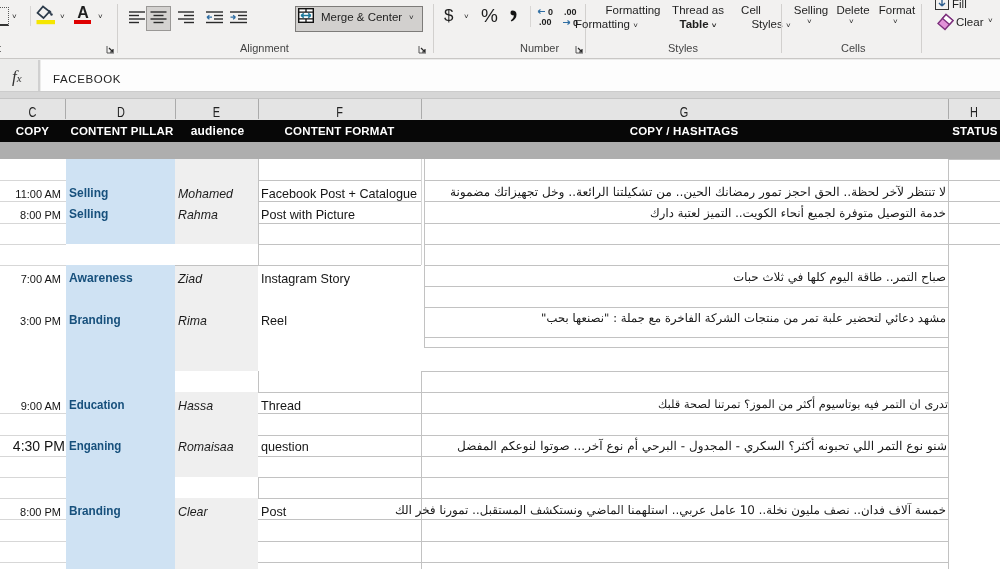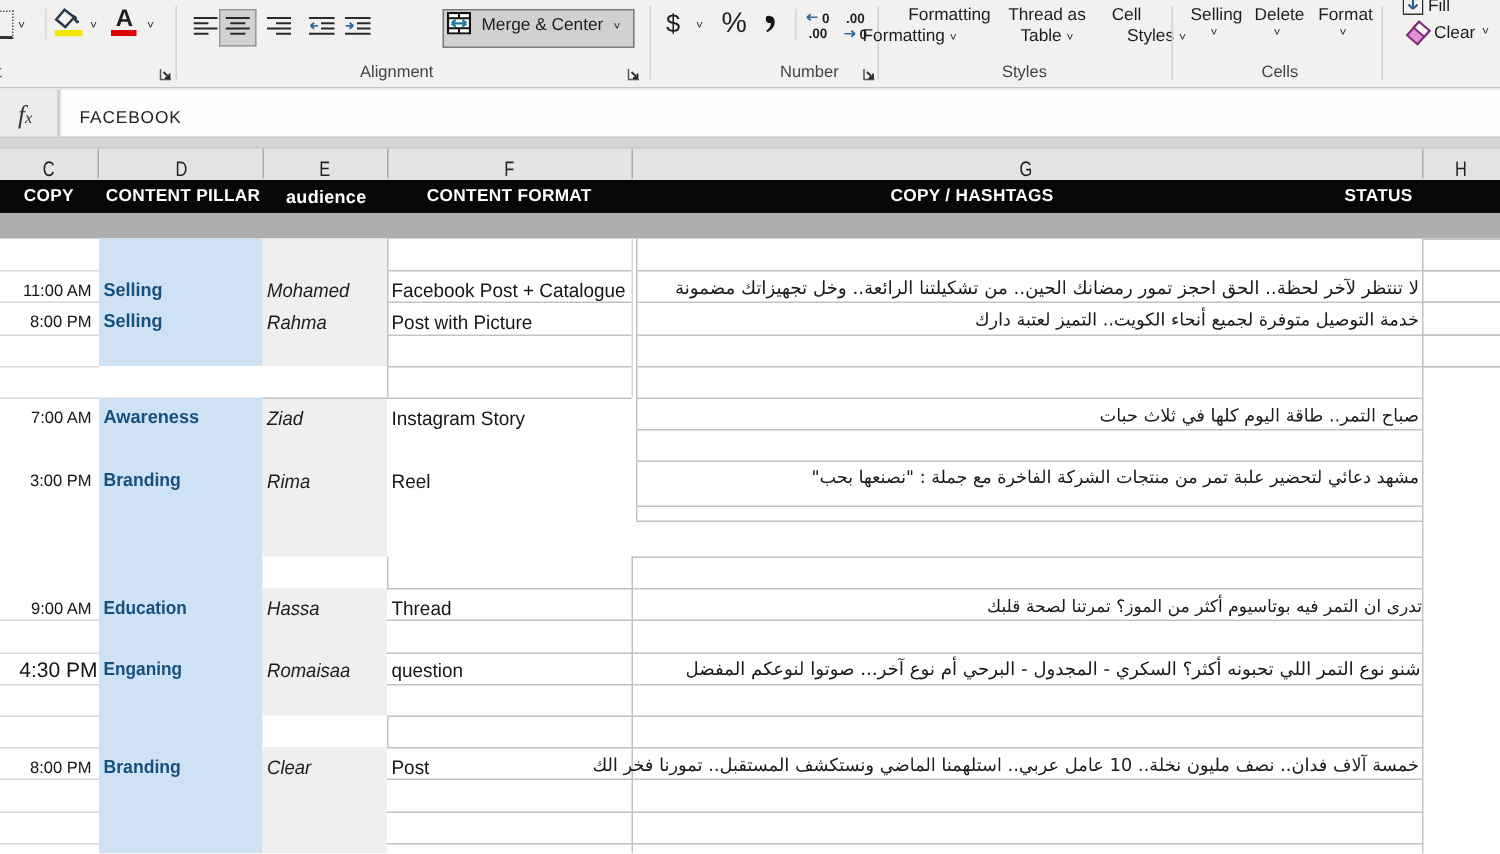--- a/index.html
+++ b/index.html
@@ -134,21 +134,21 @@
 <div class="rlbl" style="left:484px;top:42px;padding-left:36px;">Number</div>
 <svg class="ic" style="left:575px;top:45px;" width="9" height="9" viewBox="0 0 9 9">
     <path d="M1 1 L1 8 L8 8" fill="none" stroke="#555" stroke-width="1"></path>
     <path d="M3 3 L7 7 M7 4 L7 7 L4 7" fill="none" stroke="#2a2a2a" stroke-width="1.2"></path>
   </svg>
 <div class="abs" style="left:585px;top:4px;width:1px;height:49px;background:#d2d0ce;"></div>
 
 <div class="btxt" style="left:603px;top:4px;width:60px;">Formatting</div>
 <div class="btxt" style="left:575px;top:18px;width:60px;">Formatting <span style="font-size:8px;">˅</span></div>
 <div class="btxt" style="left:670px;top:4px;width:56px;">Thread as</div>
-<div class="btxt" style="left:670px;top:18px;width:56px;">Table <span style="font-size:8px;">˅</span></div>
+<div class="btxt" style="left:670px;top:18px;width:56px;font-weight:bold;">Table <span style="font-size:8px;">˅</span></div>
 <div class="btxt" style="left:728px;top:4px;width:46px;">Cell</div>
 <div class="btxt" style="left:748px;top:18px;width:46px;">Styles <span style="font-size:8px;">˅</span></div>
 <div class="rlbl" style="left:640px;top:42px;width:86px;text-align:center;">Styles</div>
 <div class="abs" style="left:781px;top:4px;width:1px;height:49px;background:#d2d0ce;"></div>
 
 <div class="btxt" style="left:790px;top:4px;width:42px;">Selling</div>
 <div class="caret" style="left:807px;top:17px;">˅</div>
 <div class="btxt" style="left:832px;top:4px;width:42px;">Delete</div>
 <div class="caret" style="left:849px;top:17px;">˅</div>
 <div class="btxt" style="left:876px;top:4px;width:42px;">Format</div>
@@ -189,22 +189,22 @@
 <div class="abs" style="left:175px;top:99px;width:1px;height:20px;background:#ababab;"></div>
 <div class="abs" style="left:257.5px;top:99px;width:1px;height:20px;background:#ababab;"></div>
 <div class="abs" style="left:420.5px;top:99px;width:1px;height:20px;background:#ababab;"></div>
 <div class="abs" style="left:947.5px;top:99px;width:1px;height:20px;background:#ababab;"></div>
 
 <div class="abs" style="left:0;top:119.5px;width:1000px;height:22px;background:#070707;"></div>
 <div class="bh" style="left:0;width:65px;">COPY (EST)</div>
 <div class="bh" style="left:66px;width:112px;">CONTENT PILLAR</div>
 <div class="bh" style="left:176px;width:83px;font-size:12px;text-transform:none;">audience</div>
 <div class="bh" style="left:282px;width:115px;">CONTENT FORMAT</div>
-<div class="bh" style="left:592px;width:112px;">COPY / HASHTAGS</div>
-<div class="bh" style="left:894px;width:50px;">STATUS</div>
+<div class="bh" style="left:628px;width:112px;">COPY / HASHTAGS</div>
+<div class="bh" style="left:950px;width:50px;">STATUS</div>
 
 <div class="abs" style="left:0;top:141.5px;width:1000px;height:17.5px;background:#aeaeae;"></div>
 
 <div class="abs" style="left:65.5px;top:159px;width:109.5px;height:84.8px;background:#cfe2f3;"></div>
 <div class="abs" style="left:65.5px;top:265px;width:109.5px;height:304px;background:#cfe2f3;"></div>
 <div class="abs" style="left:175px;top:159px;width:82.8px;height:84.8px;background:#efefef;"></div>
 <div class="abs" style="left:175px;top:265px;width:82.8px;height:106px;background:#efefef;"></div>
 <div class="abs" style="left:175px;top:392.2px;width:82.8px;height:84.8px;background:#efefef;"></div>
 <div class="abs" style="left:175px;top:498.2px;width:82.8px;height:70.8px;background:#efefef;"></div>
 

